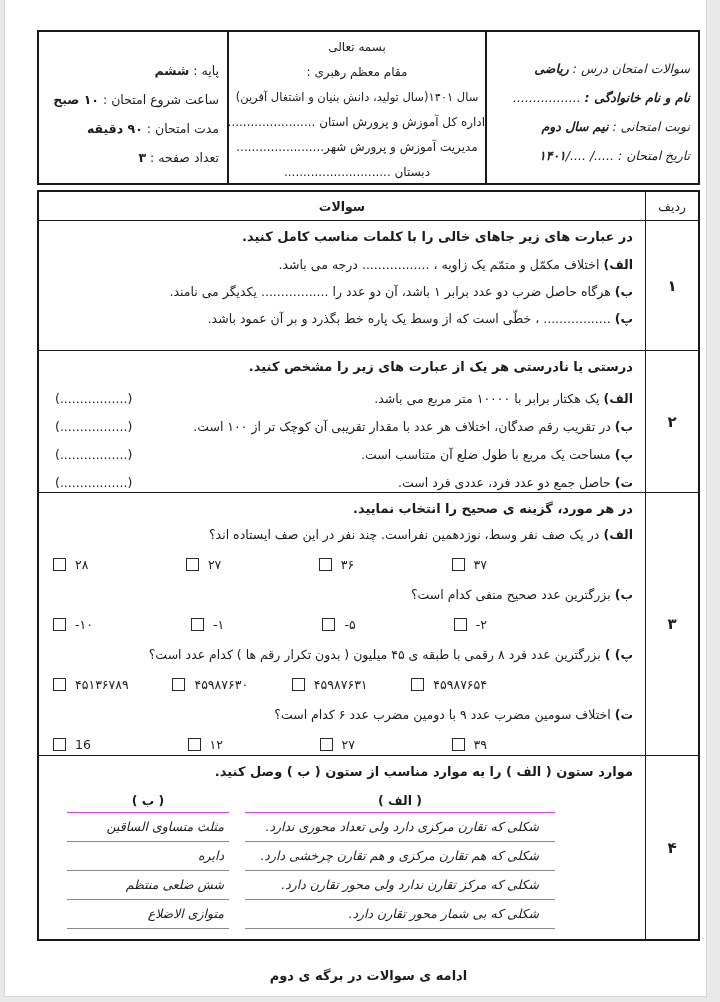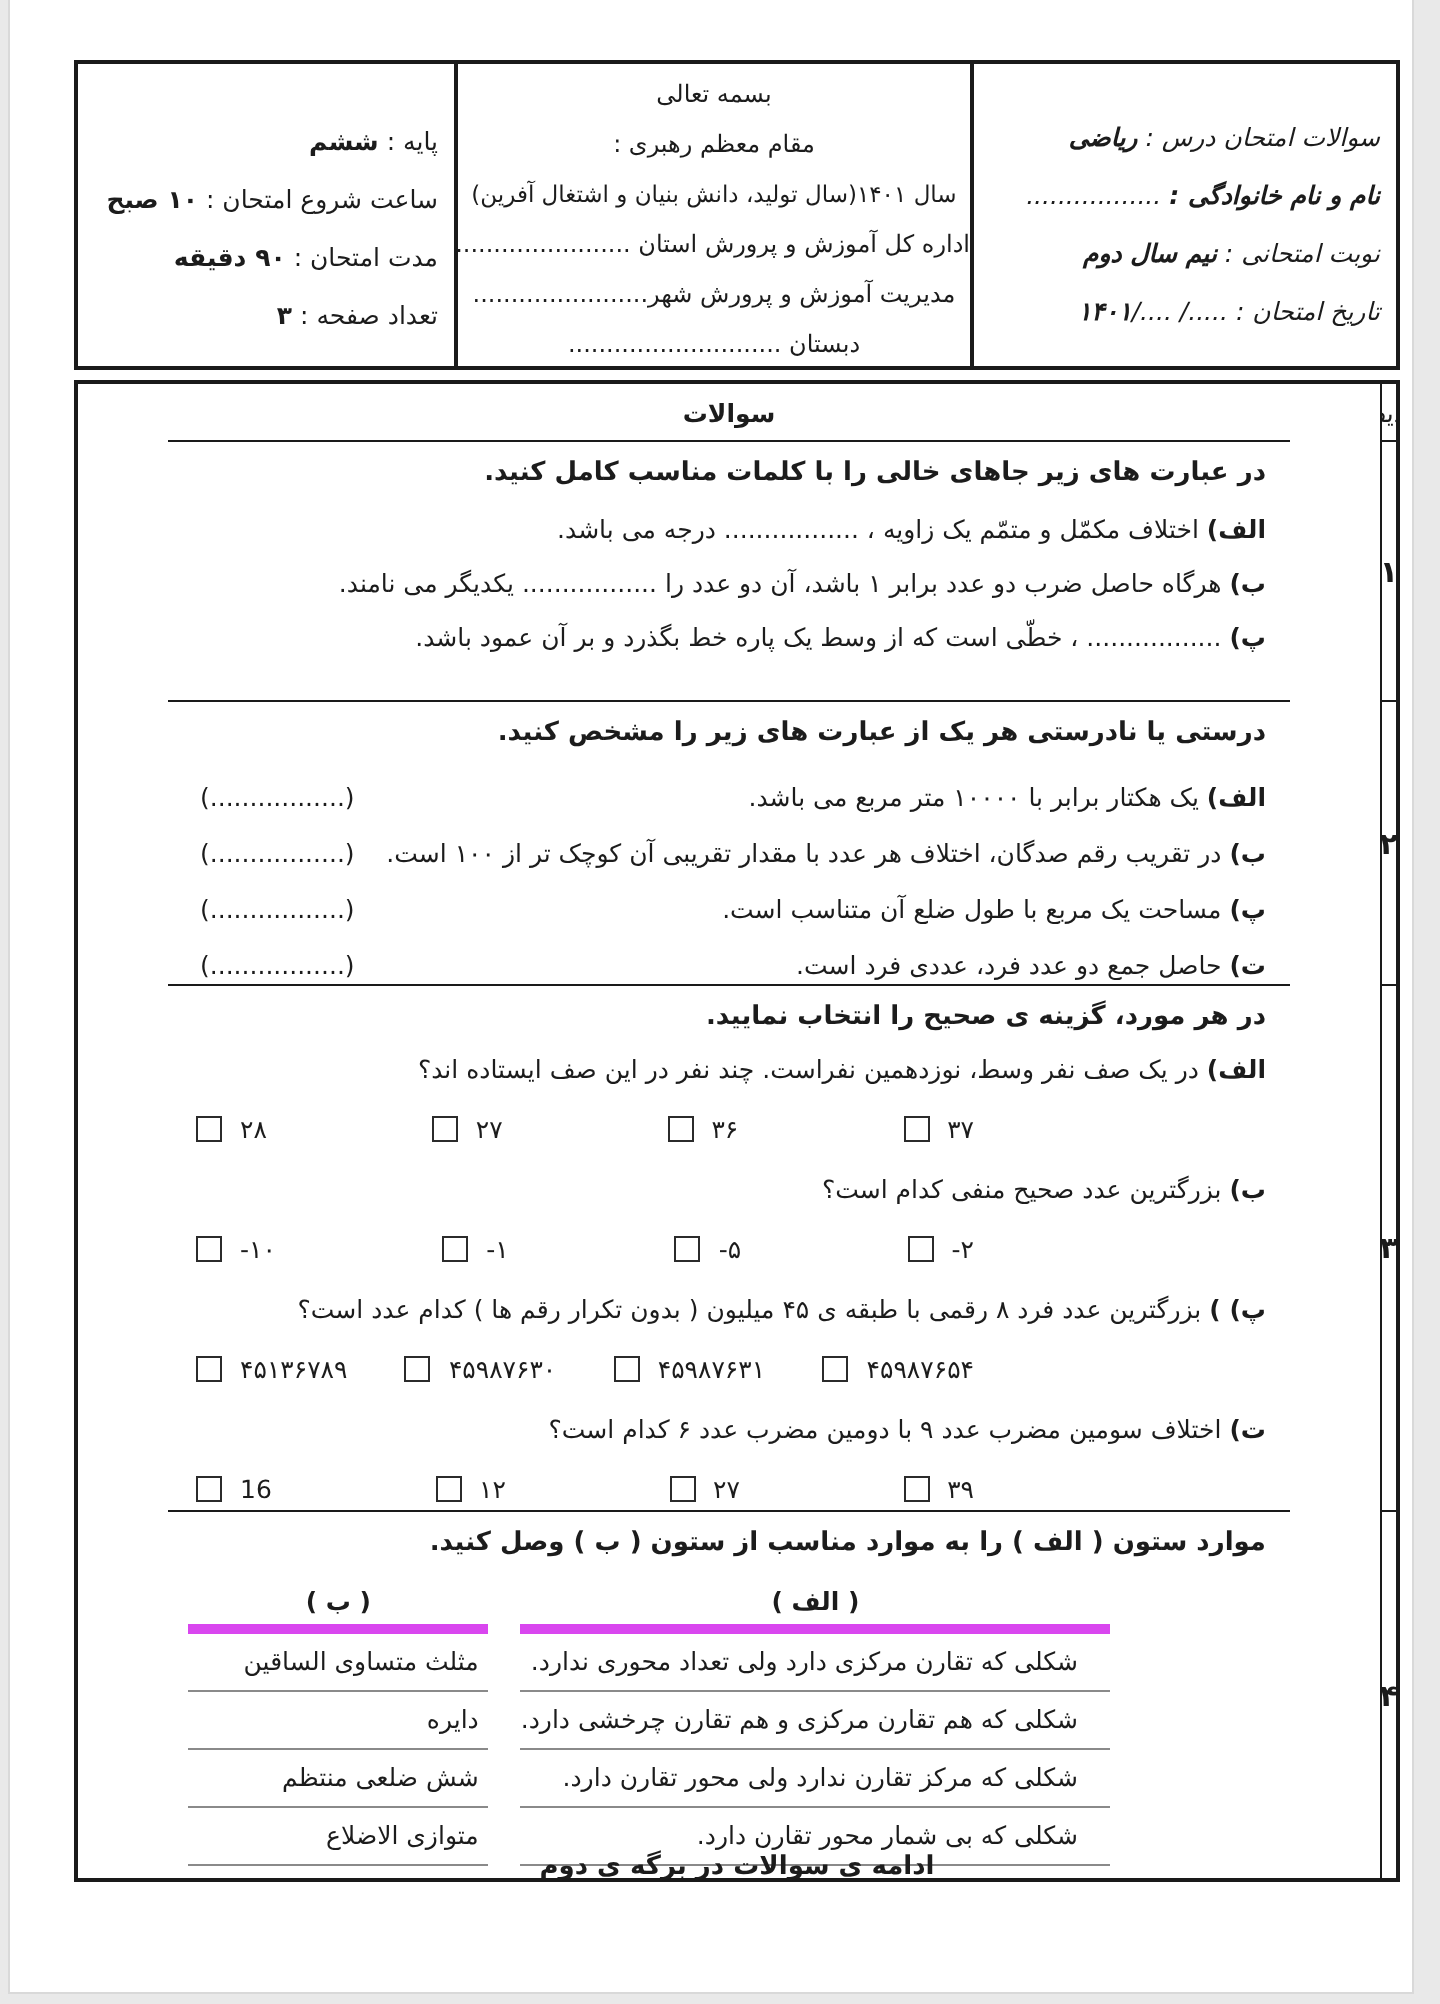--- a/index.html
+++ b/index.html
@@ -46,21 +46,21 @@
   .q-table {
     position:absolute; top:190px; left:32px;
     width:663px;
     border:2px solid #1a1a1a;
     display:grid;
     grid-template-columns:53px 1fr;
     grid-template-rows:28px 130px 142px 263px 184px;
     direction:rtl;
     background:#fff;
   }
-  .cell { overflow:hidden;margin-left:45px; }
+  .cell { overflow:hidden; }
   .num, .num-head { border-left:1.5px solid #1a1a1a; display:flex; align-items:center; justify-content:center; }
   .row2 { border-top:1.5px solid #1a1a1a; }
   .head { font-weight:bold; display:flex; align-items:center; justify-content:center; }
   .num-head { font-weight:normal; }
   .num { font-weight:bold; font-size:15px; }
   .qc { padding:4px 12px 0 10px; }
   .q-title { font-weight:bold; line-height:24px; white-space:nowrap; font-size:13px; }
   .item-lbl { font-weight:bold; }
 
   
@@ -83,30 +83,30 @@
     width:13px; height:13px; flex:0 0 13px;
     border:1.5px solid #2b2b2b; background:#fff; display:inline-block;
   }
   .opt-lbl { font-size:12.5px; }
 
   
   .match-wrap { display:flex; margin:6px 78px 0 0; gap:16px; }
   .match-col.col-alef { width:310px; }
   .match-col.col-be { width:162px; }
   .match-head { text-align:center; font-weight:bold; line-height:22px; }
-  .match-items { border-top:5px solid #d946ef; }
+  .match-items { border-top:1px solid #d946ef;font-style:italic; }
   .match-item {
     line-height:28px; border-bottom:1px solid #8a8a8a;
     text-align:right; white-space:nowrap; overflow:hidden;
   }
   .col-alef .match-item { padding-right:16px; }
   .col-be .match-item { padding-right:5px; }
 
   .page-footer {
-    position:absolute; top:926px; left:32px; width:663px;
+    position:absolute; top:968px; left:32px; width:663px;
     text-align:center; font-weight:bold; font-size:13px;
   }
 </style>
 </head>
 <body>
 
 <div class="page">
 
   <div class="header-table">
 

